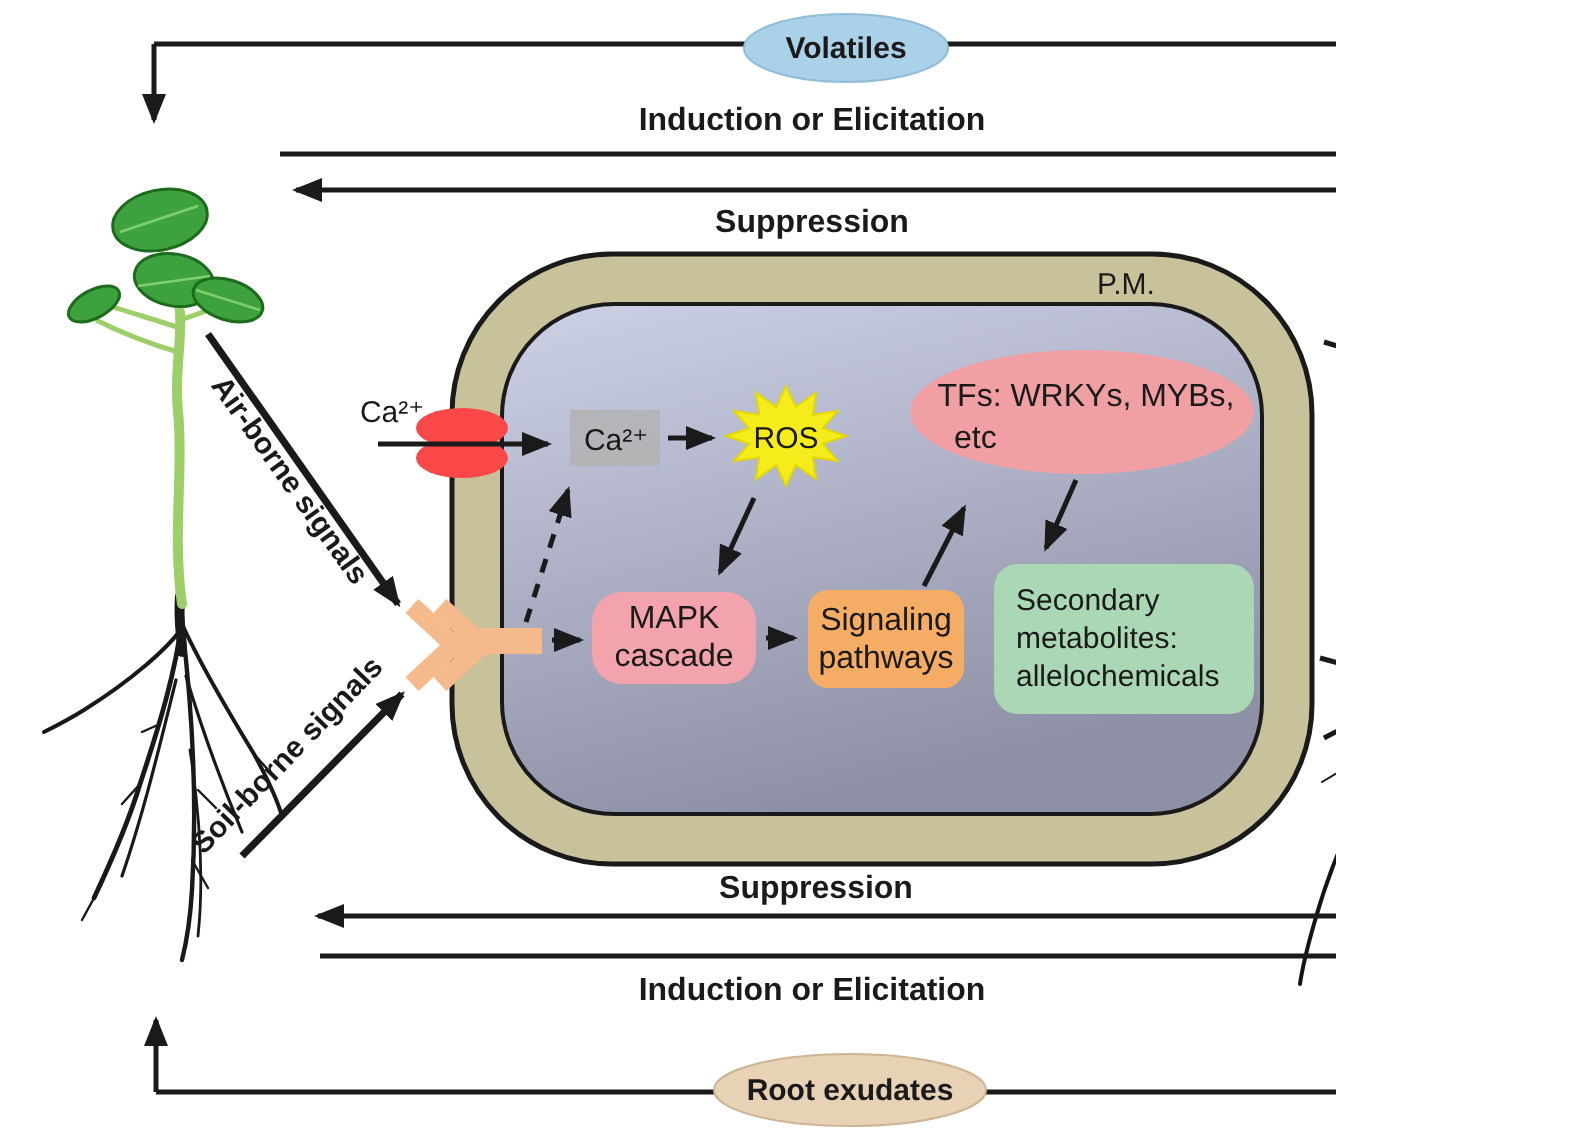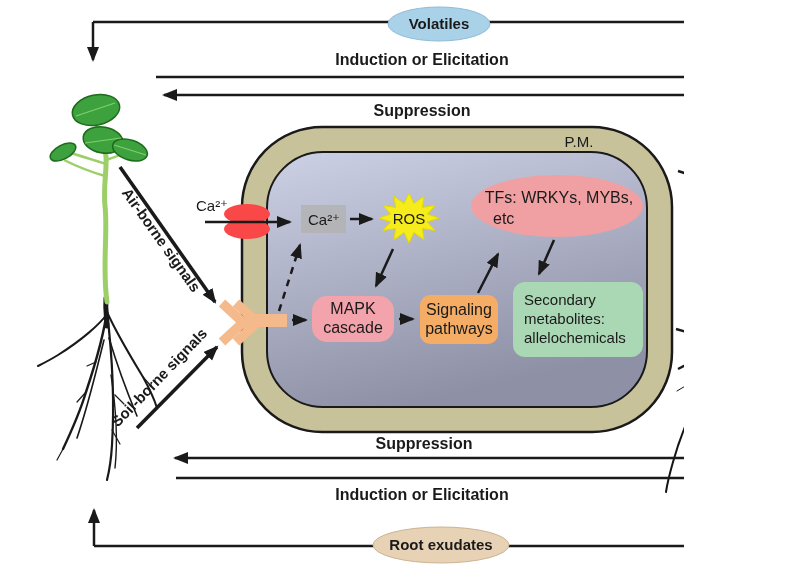--- a/index.html
+++ b/index.html
@@ -1,16 +1,16 @@
 <!DOCTYPE html>
 <html><head>
 <meta charset="utf-8">
 <style>
   html,body{margin:0;padding:0;background:#ffffff;}
-  .canvas{position:relative;width:668px;height:574px;background:#ffffff;overflow:hidden;margin-left:16px;}
+  .canvas{position:relative;width:668px;height:574px;background:#ffffff;overflow:hidden;}
   text{font-family:"Liberation Sans","DejaVu Sans",sans-serif;fill:#1a1a1a;}
   .b{font-weight:bold;}
   .s15{font-size:15px;}
   .s16{font-size:16px;}
   .tc{text-anchor:middle;}
   .ln{stroke:#1a1a1a;stroke-width:2.5;fill:none;}
   .thick{stroke-width:3.6;}
   .dash{stroke-dasharray:7 6;}
 </style>
 </head>

